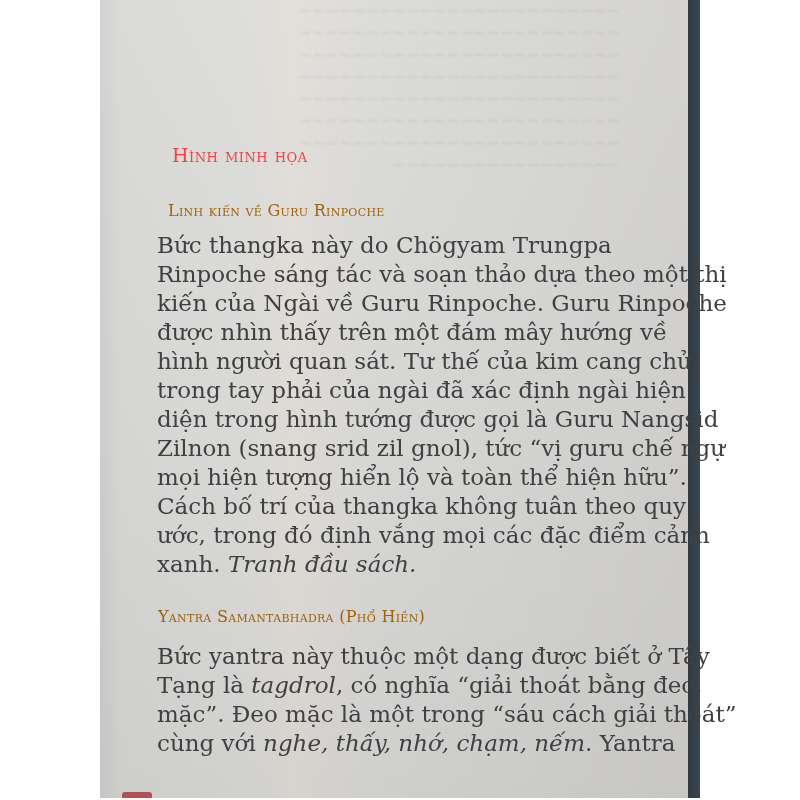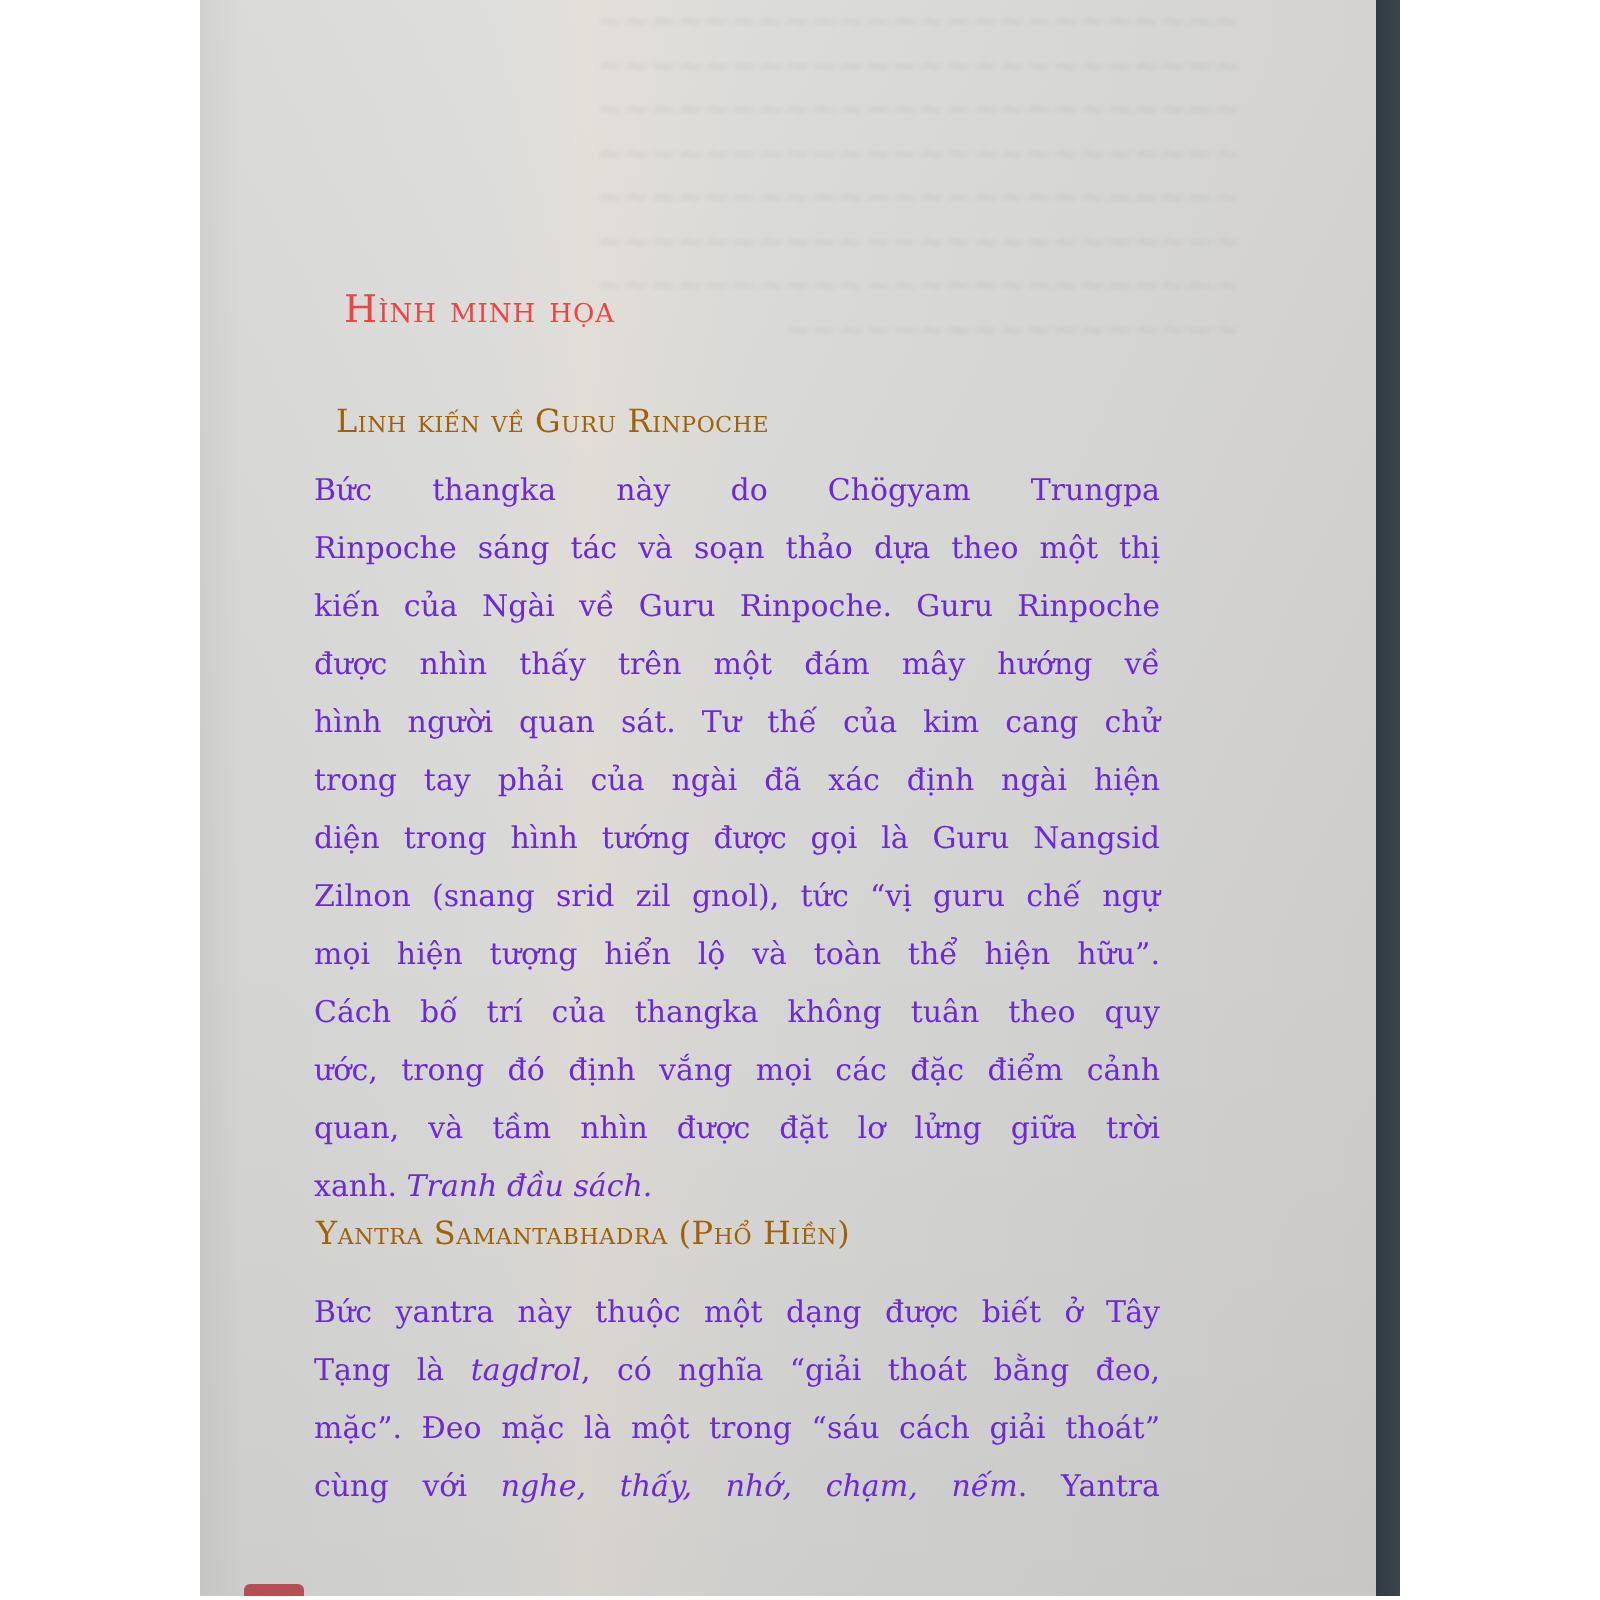--- a/index.html
+++ b/index.html
@@ -39,21 +39,21 @@
   .heading {
     position: absolute; left: 15px; top: 144px; font-size: 19px; letter-spacing: 0.5px;
     font-variant: small-caps; color: #ef4444;
   }
   .subheading {
     position: absolute; left: 11px; font-size: 16px; font-variant: small-caps; letter-spacing: 0.3px; color: #a16207;
   }
   .sub1 { top: 201px; }
   .sub2 { top: 607px; left: 1px; }
   .para {
-    position: absolute; font-size: 15px; line-height: 29px; text-align: justify; color: #6d28d9;
+    position: absolute; font-size: 23px; line-height: 29px; text-align: justify; color: #404040;
   }
   .para .line { display: block; height: 29px; text-align: justify; text-align-last: justify; white-space: nowrap; }
   .para .line.last { text-align-last: left; }
   .p1 { left: 0px; top: 231px; width: 423px; }
   .p2 { left: 0px; top: 642px; width: 423px; }
   em { font-style: italic; }
 </style>
 </head>
 <body>
 
@@ -81,21 +81,20 @@
     <span class="line">Rinpoche sáng tác và soạn thảo dựa theo một thị</span>
     <span class="line">kiến của Ngài về Guru Rinpoche. Guru Rinpoche</span>
     <span class="line">được nhìn thấy trên một đám mây hướng về</span>
     <span class="line">hình người quan sát. Tư thế của kim cang chử</span>
     <span class="line">trong tay phải của ngài đã xác định ngài hiện</span>
     <span class="line">diện trong hình tướng được gọi là Guru Nangsid</span>
     <span class="line">Zilnon (snang srid zil gnol), tức “vị guru chế ngự</span>
     <span class="line">mọi hiện tượng hiển lộ và toàn thể hiện hữu”.</span>
     <span class="line">Cách bố trí của thangka không tuân theo quy</span>
     <span class="line">ước, trong đó định vắng mọi các đặc điểm cảnh</span>
-    <span class="line">quan, và tầm nhìn được đặt lơ lửng giữa trời</span>
     <span class="line last"><span>xanh. </span><em>Tranh đầu sách.</em></span>
   </div>
 
   <div class="subheading sub2">Yantra Samantabhadra (Phổ Hiền)</div>
   <div class="para p2">
     <span class="line">Bức yantra này thuộc một dạng được biết ở Tây</span>
     <span class="line"><span>Tạng là </span><em>tagdrol</em><span>, có nghĩa “giải thoát bằng đeo,</span></span>
     <span class="line">mặc”. Đeo mặc là một trong “sáu cách giải thoát”</span>
     <span class="line"><span>cùng với </span><em>nghe, thấy, nhớ, chạm, nếm</em><span>. Yantra</span></span>
   </div>

